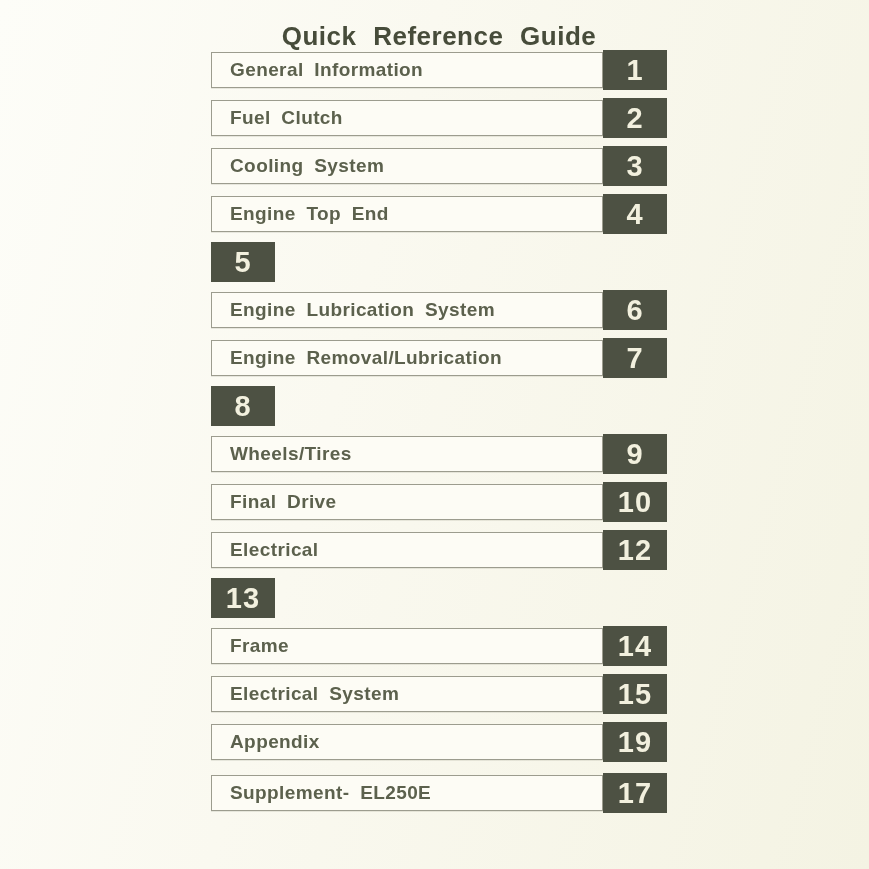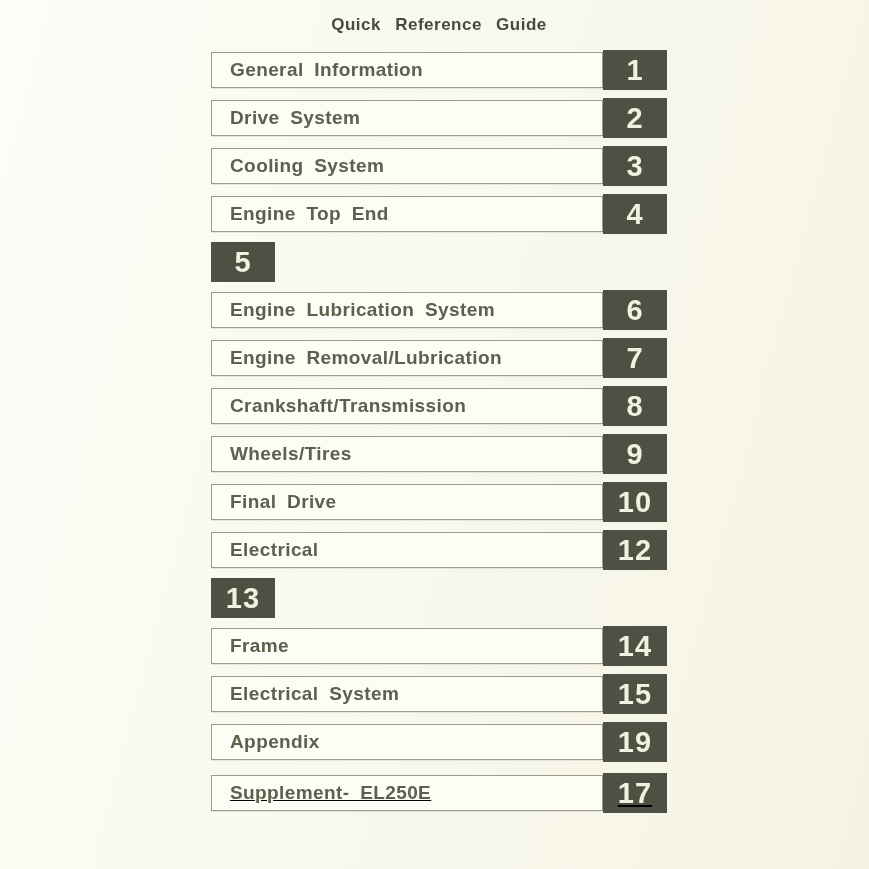--- a/index.html
+++ b/index.html
@@ -13,42 +13,41 @@
     overflow: hidden;
     font-family: "Liberation Sans", sans-serif;
     background: linear-gradient(105deg, #fdfdf8 0%, #faf9f0 40%, #f4f3e3 100%);
   }
   .page-title {
     position: absolute;
     top: 4px;
     left: 211px;
     width: 456px;
     text-align: center;
-    font-size: 17px;
+    font-size: 26px;
     font-weight: bold;
     color: var(--title_text, #474c3a);
     word-spacing: 9px;
     letter-spacing: 0.5px;
     white-space: nowrap;
   }
   .chapter-list {
     position: absolute;
     top: 52px;
     left: 211px;
   }
   .chapter-row {
     display: flex;
     align-items: flex-start;
     height: 37px;
     margin-bottom: 11px;
     border-radius: 16px;
   }
   .chapter-row:last-child {
     margin-top: 14px;
-    text-decoration: underline;
   }
   .row-box {
     box-sizing: border-box;
     width: 392px;
     height: 36px;
     border: 1px solid var(--row_border, #9c9c8e);
     background: var(--row_bg, #fdfcf5);
     display: flex;
     align-items: center;
     padding-left: 18px;
@@ -90,21 +89,21 @@
     <div class="row-box">
       <span class="row-label">General Information</span>
     </div>
     <div class="row-tab">
       <span class="tab-number">1</span>
     </div>
   </div>
 
   <div class="chapter-row">
     <div class="row-box">
-      <span class="row-label">Drive System</span>
+      <span class="row-label">Fuel Clutch</span>
     </div>
     <div class="row-tab">
       <span class="tab-number">2</span>
     </div>
   </div>
 
   <div class="chapter-row">
     <div class="row-box">
       <span class="row-label">Cooling System</span>
     </div>
@@ -140,23 +139,20 @@
   <div class="chapter-row">
     <div class="row-box">
       <span class="row-label">Engine Removal/Lubrication</span>
     </div>
     <div class="row-tab">
       <span class="tab-number">7</span>
     </div>
   </div>
 
   <div class="chapter-row">
-    <div class="row-box">
-      <span class="row-label">Crankshaft/Transmission</span>
-    </div>
     <div class="row-tab">
       <span class="tab-number">8</span>
     </div>
   </div>
 
   <div class="chapter-row">
     <div class="row-box">
       <span class="row-label">Wheels/Tires</span>
     </div>
     <div class="row-tab">

